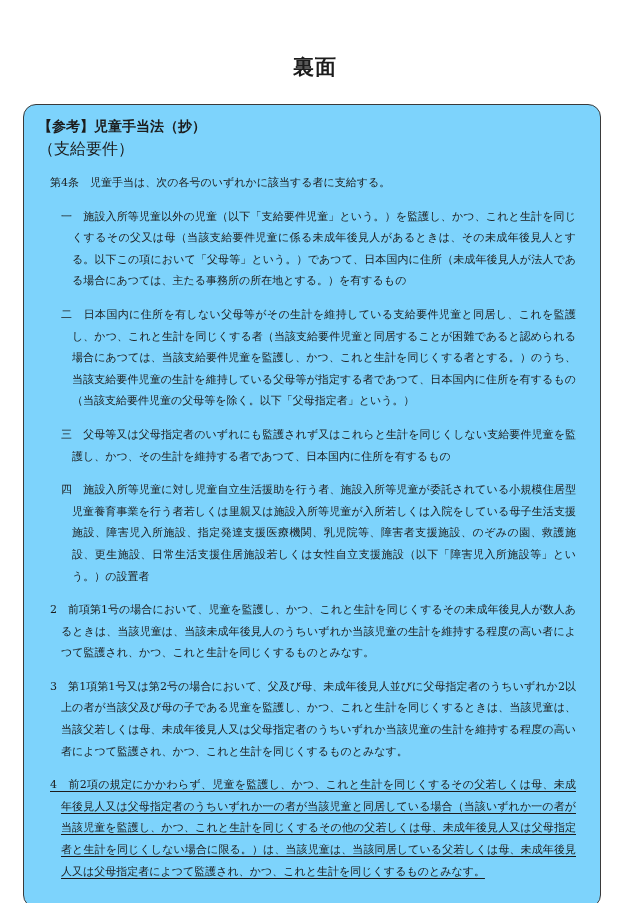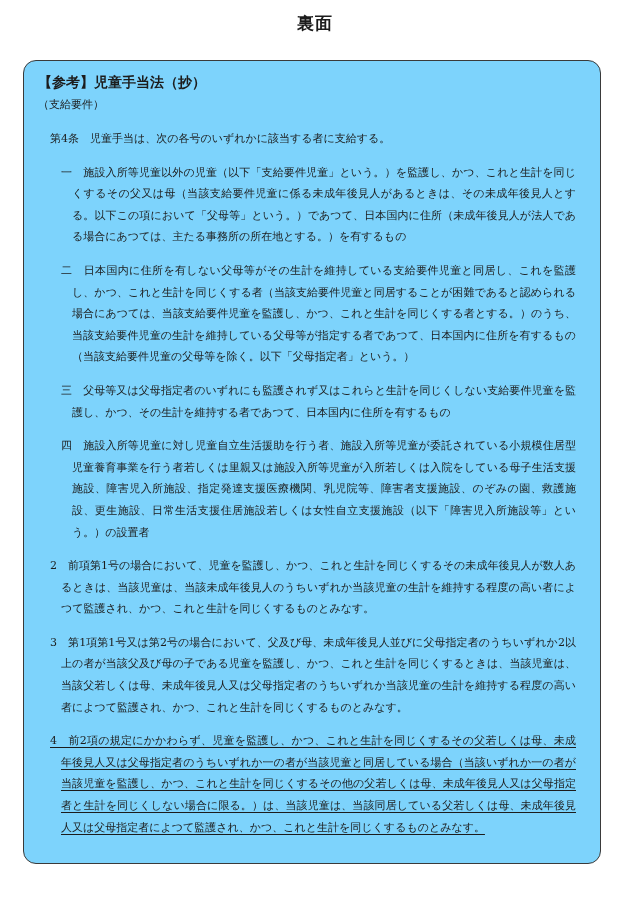--- a/index.html
+++ b/index.html
@@ -11,42 +11,43 @@
     width: 630px;
     height: 903px;
     position: relative;
     color: #1c1c1c;
     font-family: "DejaVu Serif", "Liberation Serif", serif;
     overflow: hidden;
   }
   .page-title {
     text-align: center;
     font-weight: bold;
-    font-size: 17px;
+    font-size: 21px;
     line-height: 20px;
     padding-top: 13px;
     letter-spacing: 1px;
+    margin-top: 44px;
   }
   .ref-box {
     box-sizing: border-box;
     width: 578px;
     margin: 27px 0 0 23px;
     border: 1.3px solid #3a3a3a;
     border-radius: 13px;
     padding: 9px 12px 13px 14px;
     background: #7dd3fc;
   }
   .box-heading {
     font-size: 14px;
     font-weight: bold;
     line-height: 24px;
     margin: 0;
   }
   .section-label {
-    font-size: 11px;
+    font-size: 16px;
     line-height: 22px;
     margin: 0;
   }
   .doc-text p {
     margin: 12px;
     font-size: 11px;
     line-height: 21.6px;
     text-align: justify;
     text-justify: inter-ideograph;
   }

